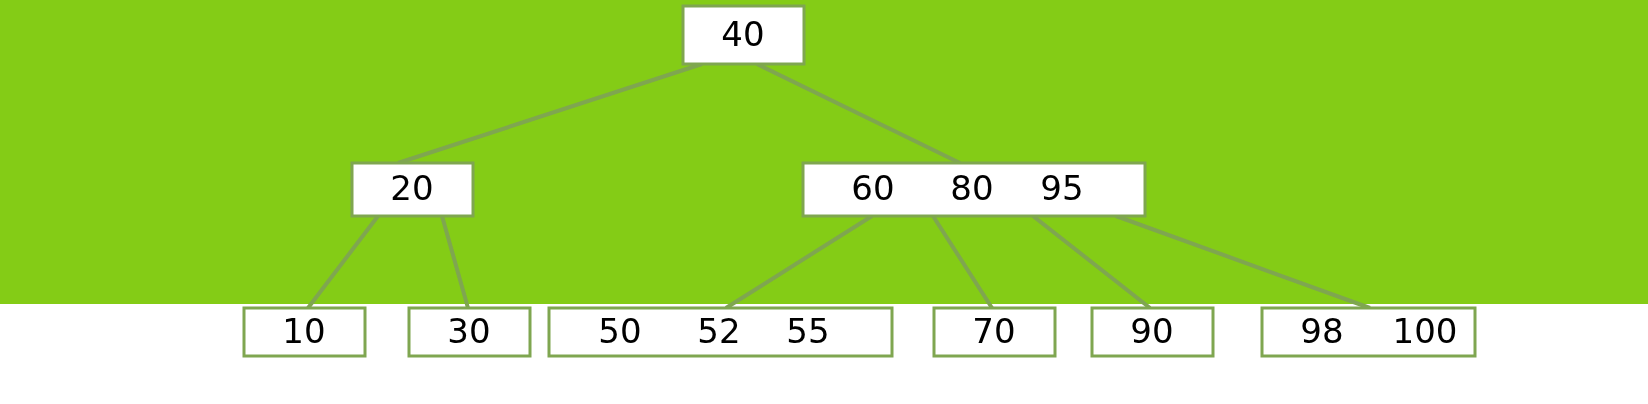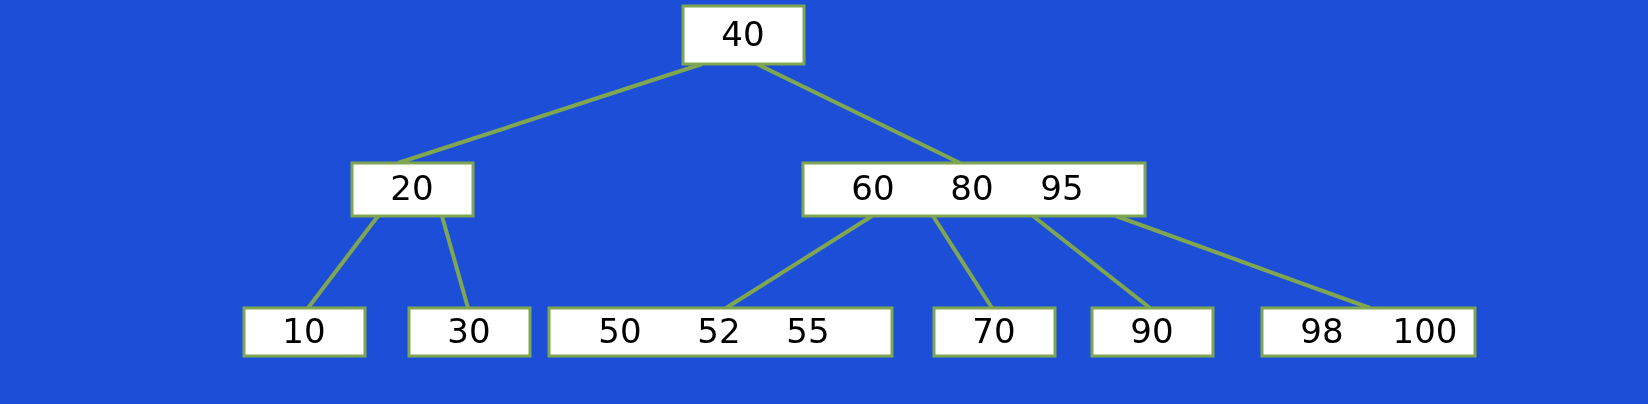--- a/index.html
+++ b/index.html
@@ -9,22 +9,22 @@
   }
   body {
     width: 1648px;
     height: 404px;
     font-family: "DejaVu Sans", sans-serif;
     overflow: hidden;
   }
   #diagram-root {
     position: relative;
     width: 1648px;
-    height: 404px;
-    background: #1d4ed8;
+    height: 304px;
+    background: #84cc16;
   }
   svg#tree-svg {
     display: block;
     width: 1648px;
     height: 404px;
   }
   .node-box {
     fill: #ffffff;
   }
   .edge-line {

